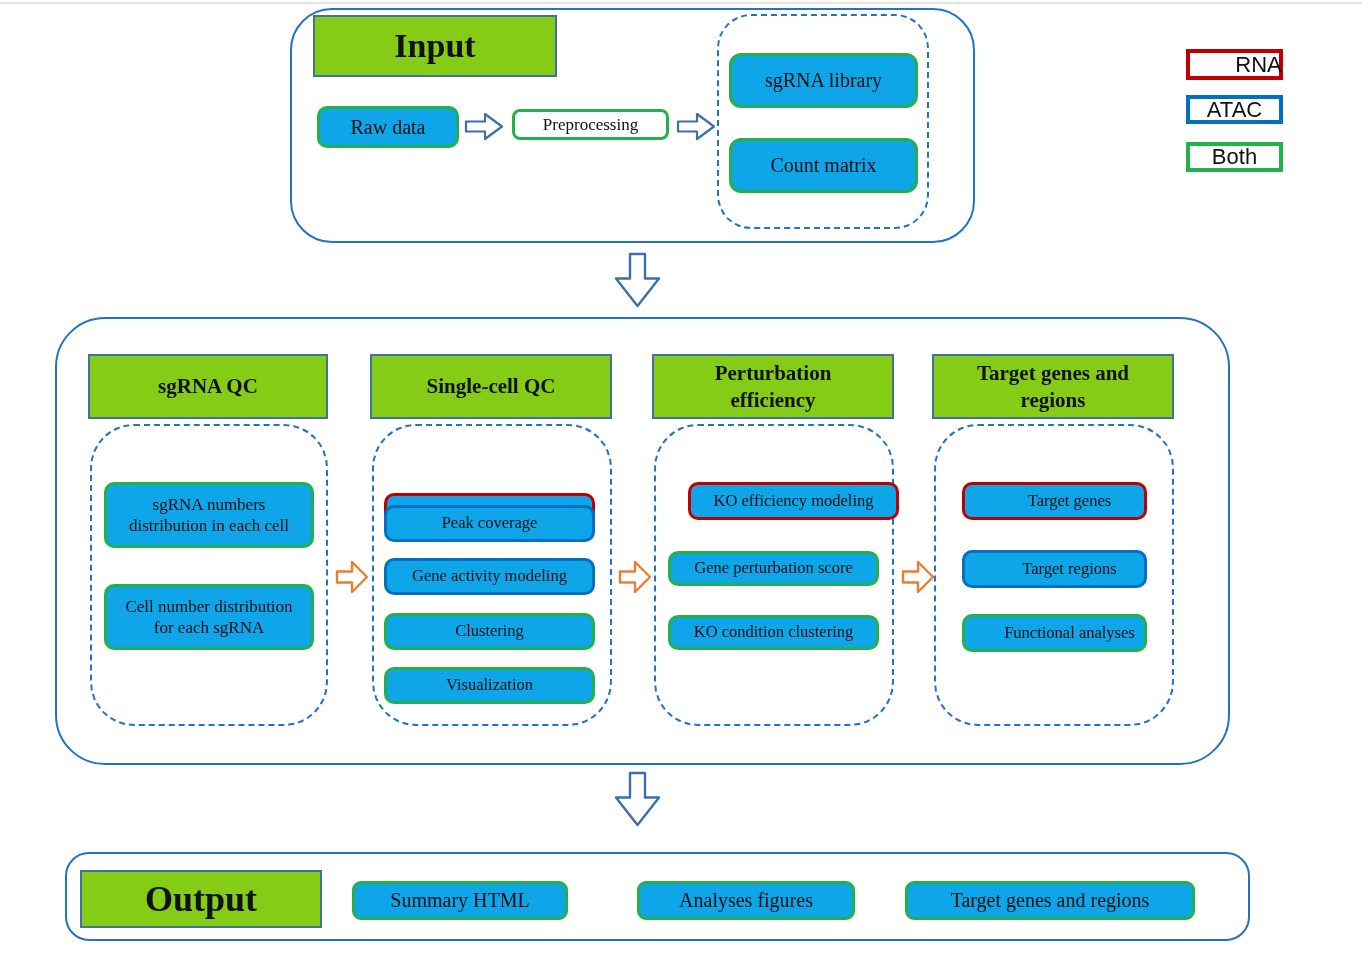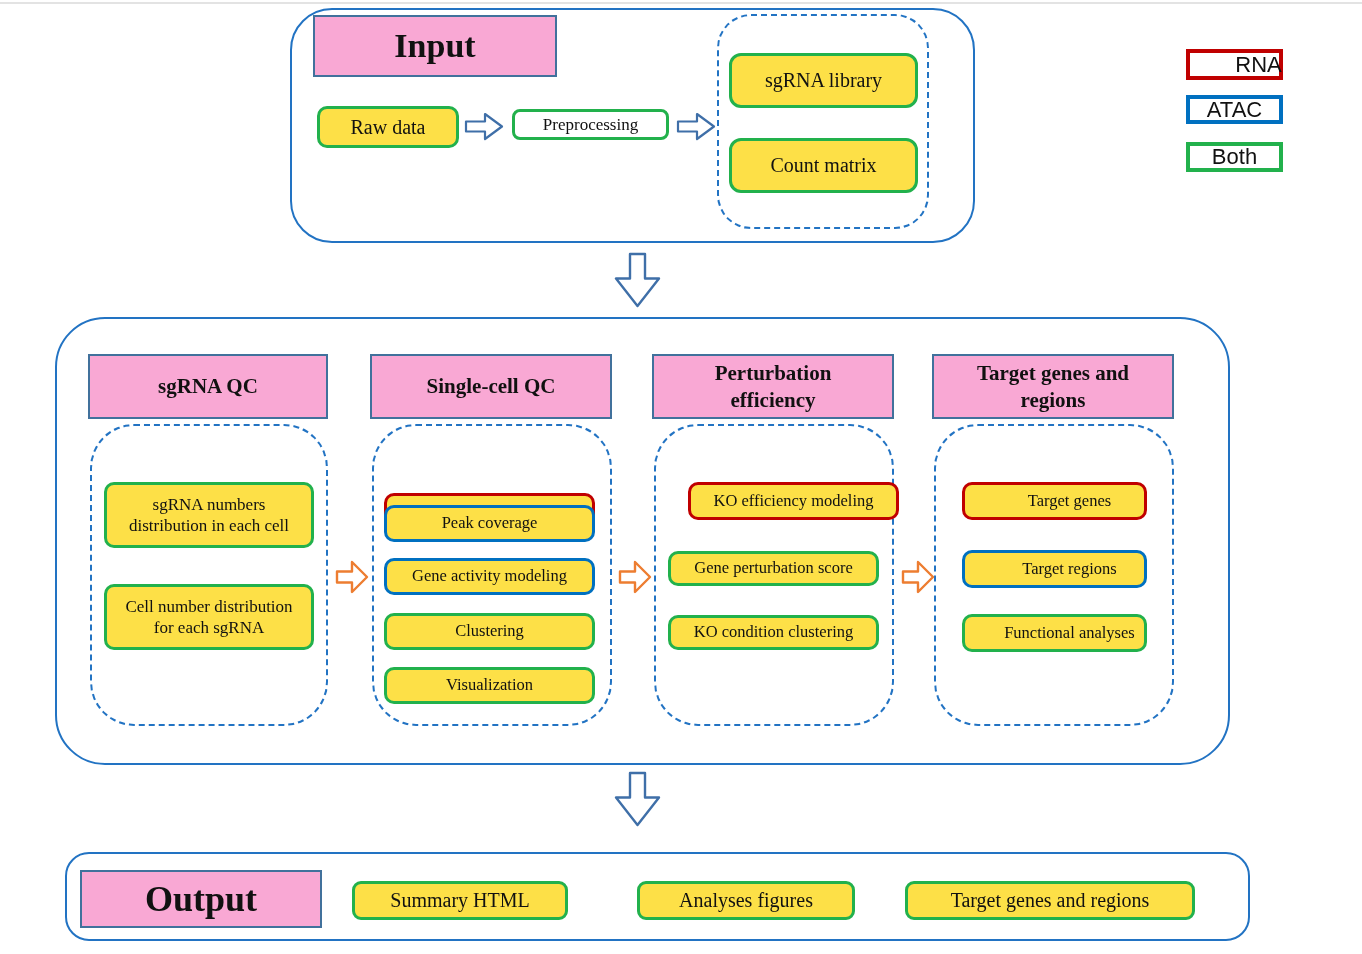--- a/index.html
+++ b/index.html
@@ -22,35 +22,35 @@
   .dashed-box { position:absolute; border:2px dashed #2273c3; border-radius:34px; }
   .input-dashed { left:717px; top:14px; width:212px; height:215px; }
   .col-dashed { top:424px; height:302px; border-radius:44px; }
   .d1 { left:90px;  width:238px; }
   .d2 { left:372px; width:240px; }
   .d3 { left:654px; width:240px; }
   .d4 { left:934px; width:240px; }
 
   
   .title-box {
-    position:absolute; background:#f9a8d4; border:2px solid #41719c;
+    position:absolute; background:#84cc16; border:2px solid #41719c;
     display:flex; align-items:center; justify-content:center;
     font-weight:bold; text-align:center; line-height:1.25;
   }
   .input-title  { left:313px; top:15px;  width:244px; height:62px; font-size:34px; }
   .output-title { left:80px;  top:870px; width:242px; height:58px; font-size:36px; }
   .col-header   { top:354px; height:65px; font-size:21px; padding:0 22px; }
   .h1 { left:88px;  width:240px; }
   .h2 { left:370px; width:242px; }
   .h3 { left:652px; width:242px; }
   .h4 { left:932px; width:242px; }
 
   
   .item {
-    position:absolute; background:#fde047; border:3px solid #22b14c; border-radius:10px;
+    position:absolute; background:#0ea5e9; border:3px solid #22b14c; border-radius:10px;
     display:flex; align-items:center; justify-content:center;
     text-align:center; font-size:17px; line-height:1.25; padding:2px 8px;
   }
   .t-rna  { border-color:#c00000; }
   .t-atac { border-color:#0070c0; }
   .t-both { border-color:#22b14c; }
   .white-fill { background:#ffffff; }
 
   
   .raw-data      { left:317px; top:106px; width:142px; height:42px; font-size:20px; }

